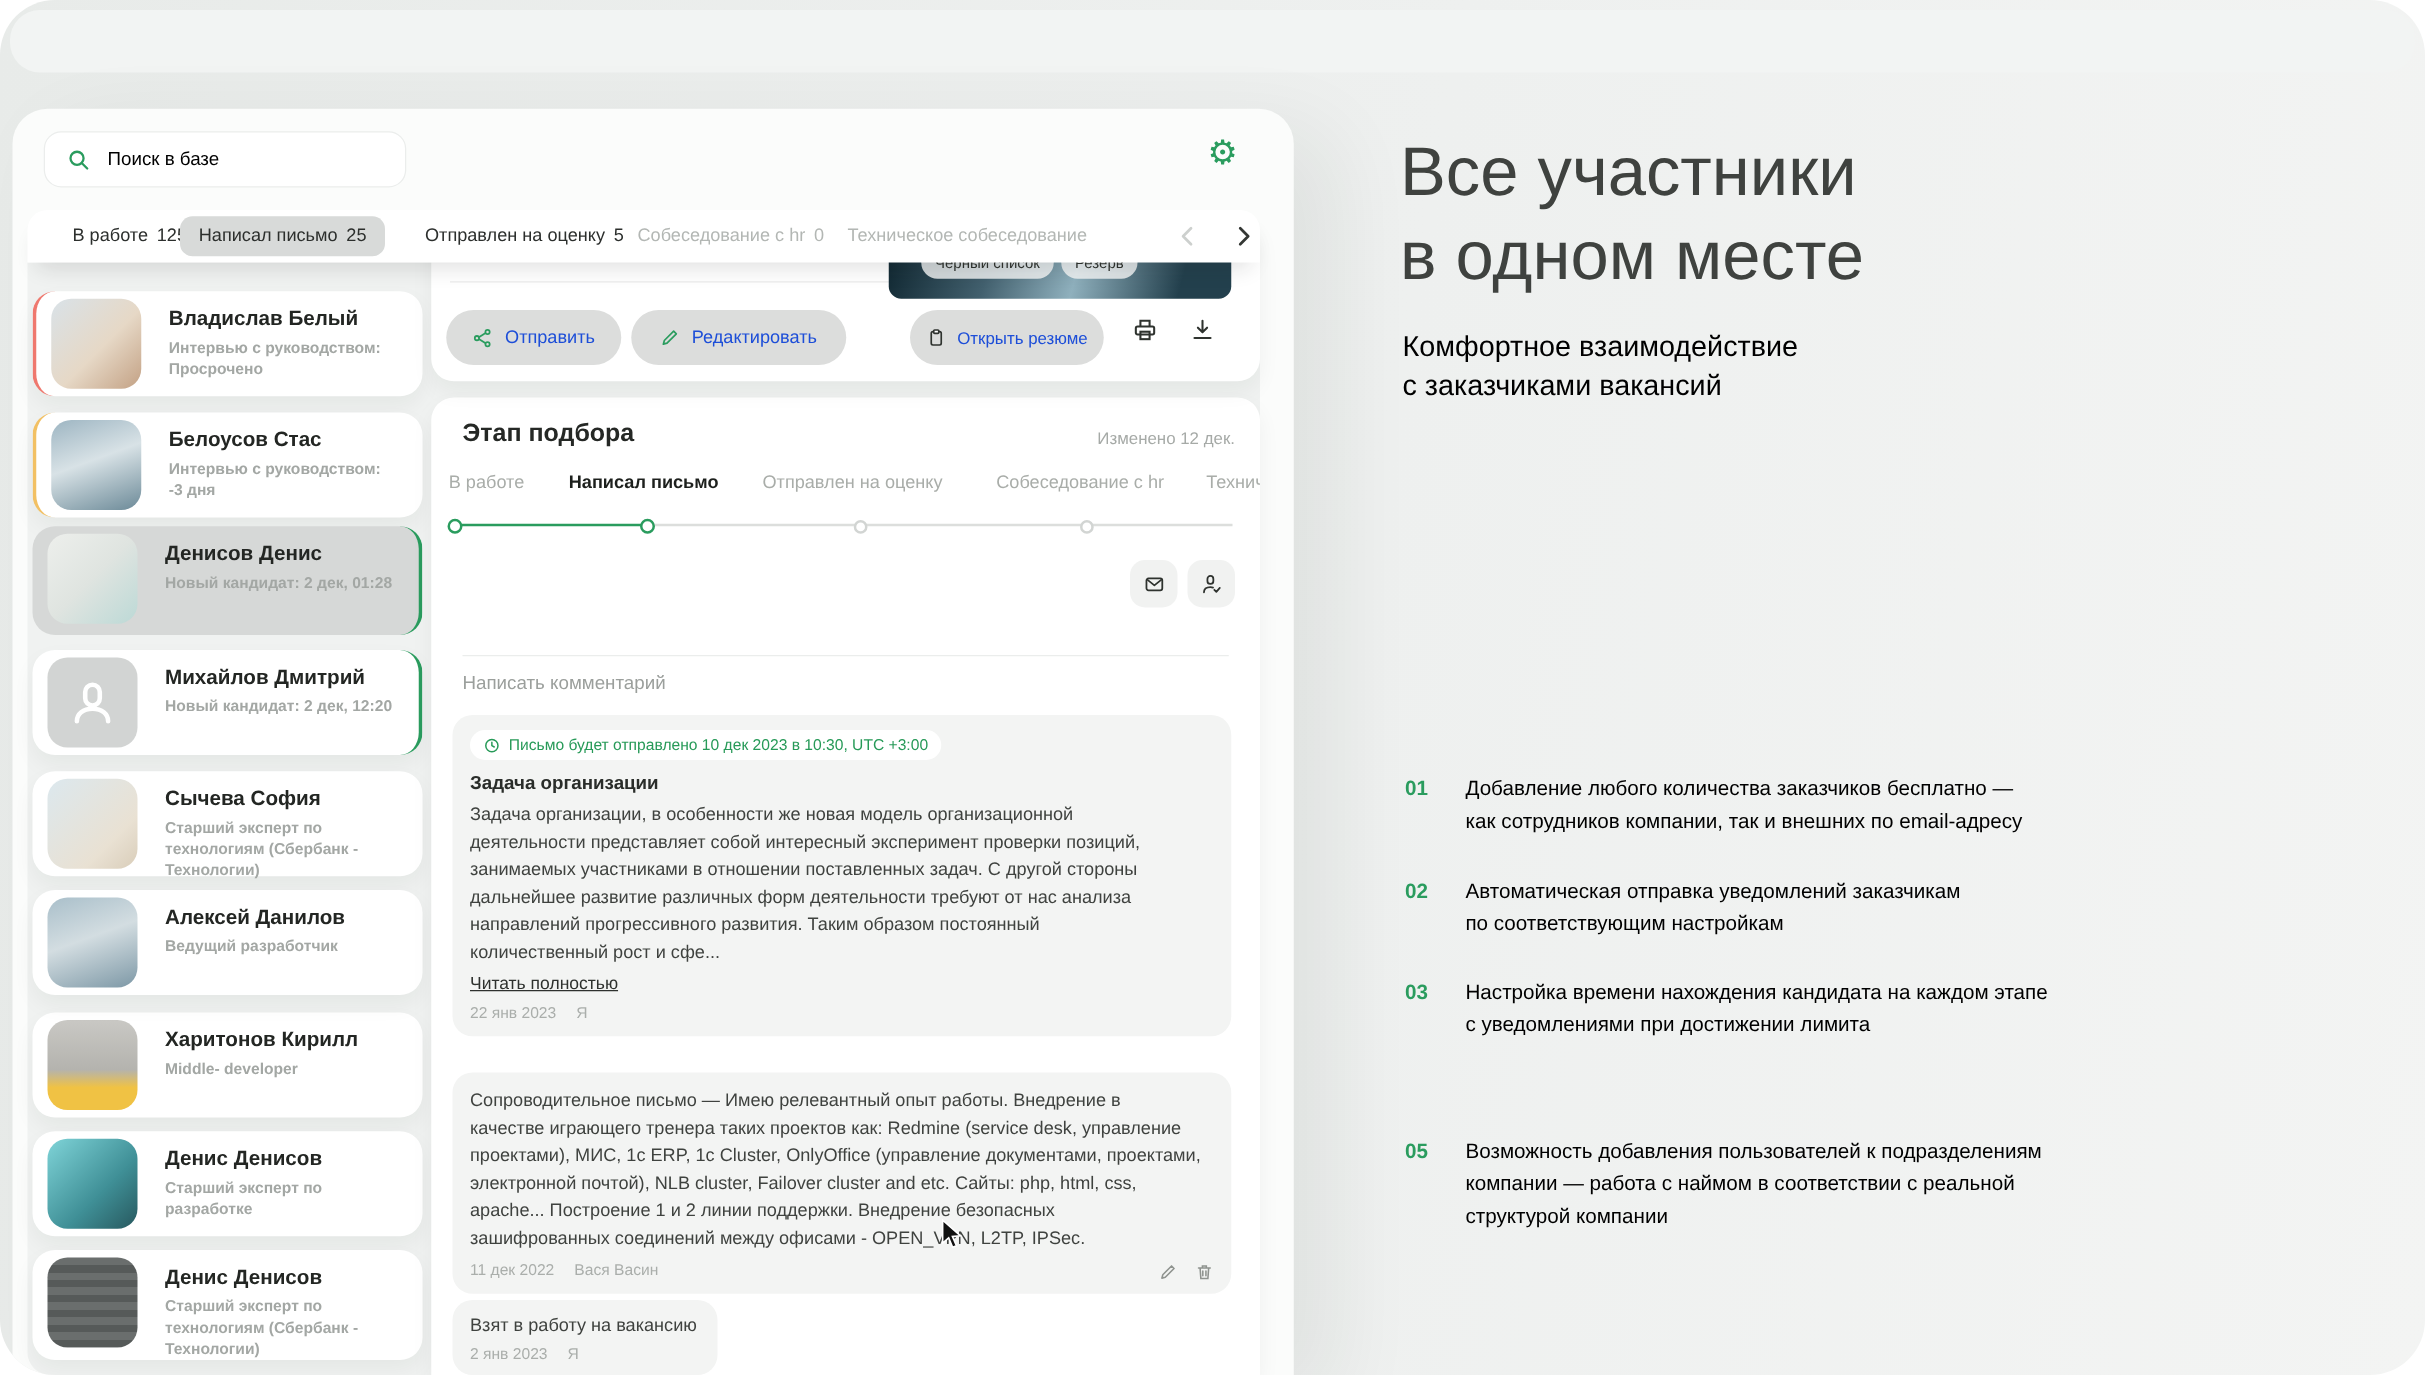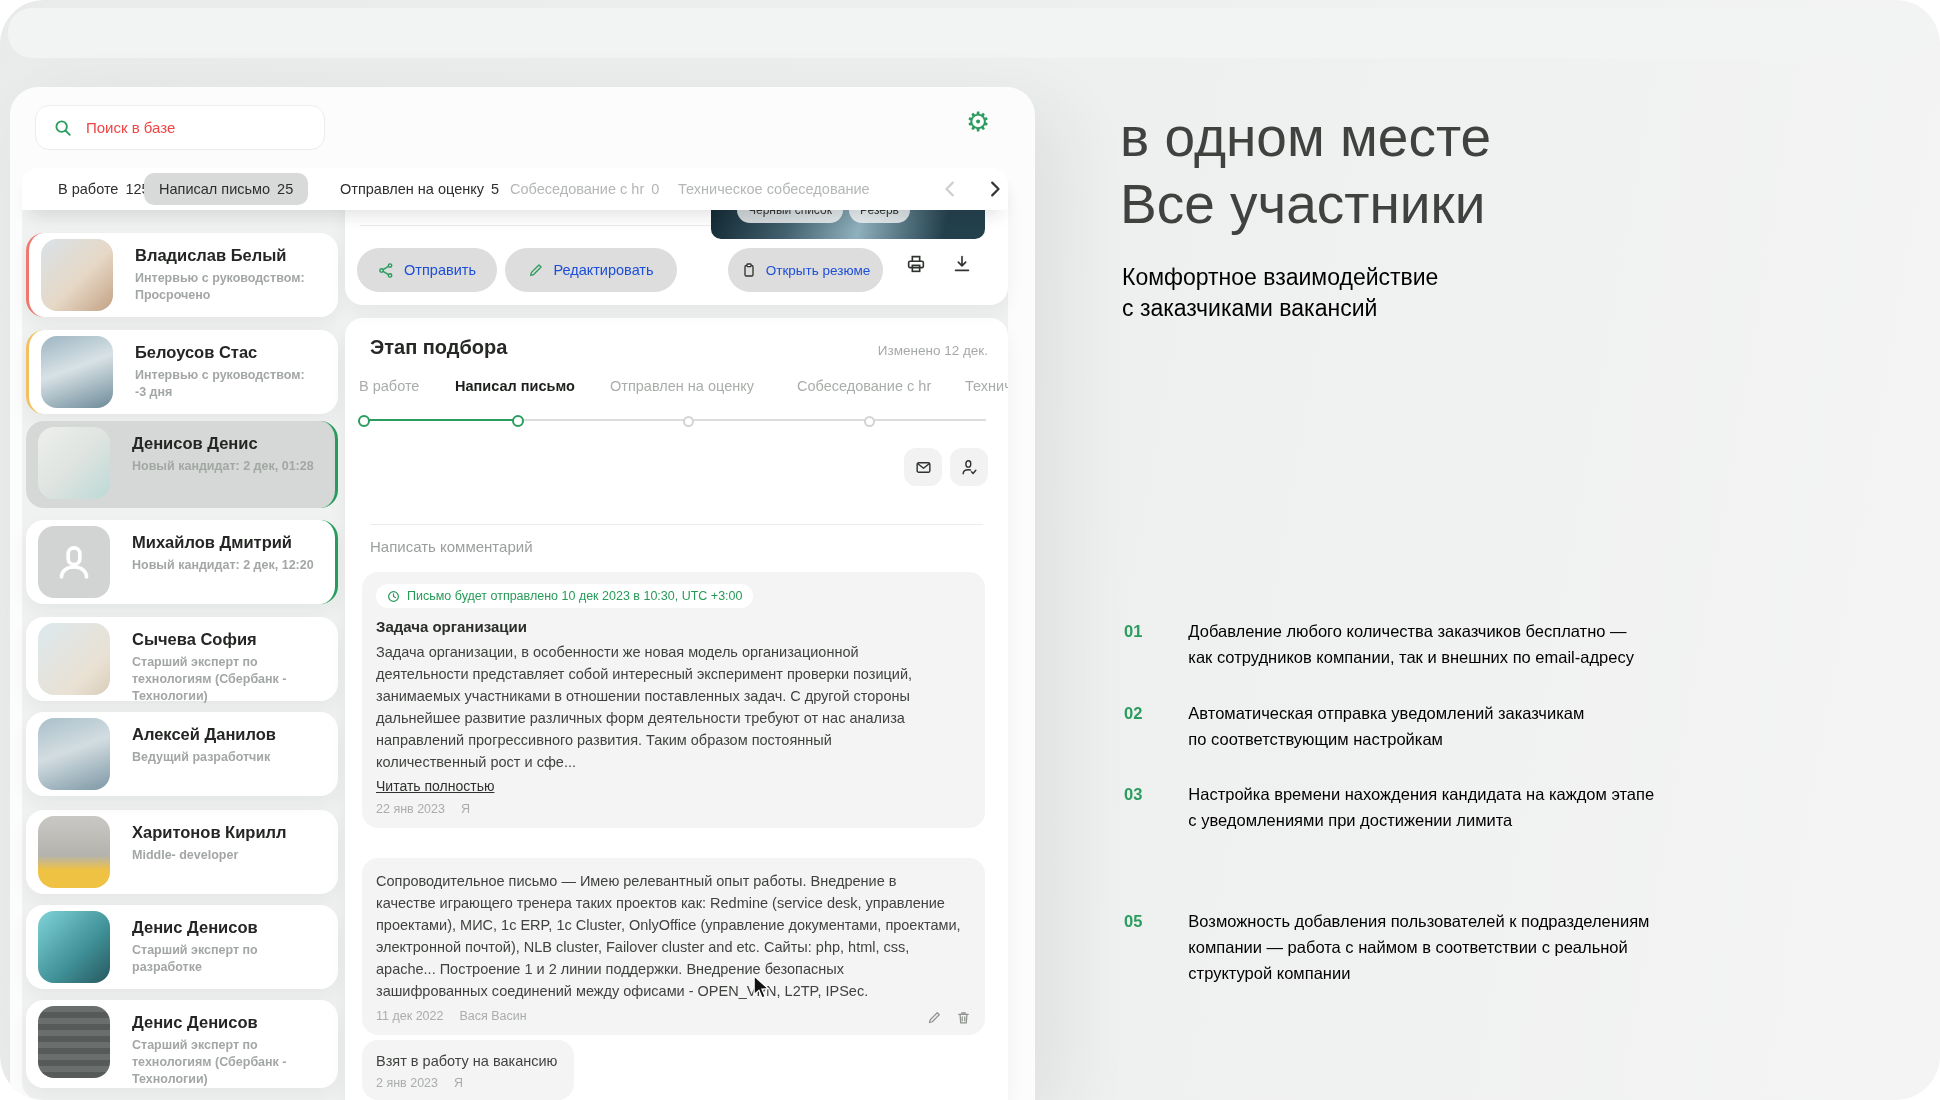--- a/index.html
+++ b/index.html
@@ -6,21 +6,21 @@
   .canvas{position:relative;width:1940px;height:1100px;overflow:hidden;border-radius:44px;
           background:linear-gradient(100deg,#e8ebe9 0%,#eef0ef 55%,#f3f4f3 100%);}
   .topstrip{position:absolute;left:8px;top:8px;width:1924px;height:50px;border-radius:24px;background:#f2f4f3;}
   
   .panel{position:absolute;left:10px;top:87px;width:1025px;height:1013px;background:#fbfcfb;
          border-radius:28px 28px 0 0;box-shadow:30px 20px 70px rgba(30,36,32,.07);}
   .contentbg{position:absolute;left:12px;top:123px;width:986px;height:890px;background:#f0f2f1;border-radius:0 0 18px 18px;}
   
   .search{position:absolute;left:25px;top:18px;width:290px;height:45px;background:#fff;border:1px solid #ebedec;
           border-radius:14px;display:flex;align-items:center;gap:12px;padding:0 16px;box-sizing:border-box;}
-  .search .ph{color:#ef4444;font-size:15px;}
+  .search .ph{color:#000000;font-size:15px;}
   .gear{position:absolute;left:956px;top:22px;font-size:27px;color:#2a9c5e;line-height:1;}
   
   .tabsbar{position:absolute;left:12px;top:81px;width:986px;height:42px;background:#fff;border-radius:16px 16px 0 0;
            box-shadow:0 12px 18px -8px rgba(25,30,27,.14);z-index:30;}
   .tabsbar .t{position:absolute;top:50%;transform:translateY(-50%);font-size:14.5px;color:#2c2f2d;white-space:nowrap;}
   .tabsbar .t .cnt{margin-left:7px;}
   .tabsbar .muted{color:#b3b7b4;}
   .tabsbar .pill{background:#d8dad9;border-radius:10px;padding:8px 15px;}
   .chv{position:absolute;top:50%;transform:translateY(-50%);width:20px;height:20px;}
   
@@ -75,21 +75,21 @@
   .cm-title{margin-top:10px;font-size:15px;font-weight:600;color:#2a2d2a;}
   .cm-body{margin-top:6px;font-size:14.5px;line-height:22px;color:#3f423f;white-space:pre-line;}
   .cm-link{display:inline-block;margin-top:5px;font-size:14px;color:#2e312e;text-decoration:underline;}
   .cm-meta{margin-top:7px;font-size:12.5px;color:#aaaeab;display:flex;gap:16px;}
   .cm-icons{position:absolute;right:14px;bottom:10px;display:flex;gap:14px;color:#8f938f;}
   .cursor{position:absolute;left:740px;top:888px;z-index:40;}
   
   .mk-title{position:absolute;left:1120px;top:104px;font-size:55px;line-height:67px;font-weight:500;color:#3f423f;}
   .mk-sub{position:absolute;left:1122px;top:262px;font-size:23px;line-height:31px;color:#35393
 6;white-space:pre-line;}
-  .mi{position:absolute;left:1124px;display:flex;gap:46px;}
+  .mi{position:absolute;left:1124px;display:flex;gap:30px;}
   .mi .n{font-size:16.5px;font-weight:600;color:#2a9c5e;line-height:26px;}
   .mi .tx{font-size:16.5px;line-height:26px;color:#45484
 5;white-space:pre-line;width:660px;}
   svg{display:block;}
 </style>
 </head>
 <body>
 
 <div class="canvas">
   <div class="topstrip"></div>
@@ -335,22 +335,22 @@
     </div>
 
     <div class="cursor">
       <svg width="22" height="24" viewBox="0 0 14 21">
           <path d="M1,1 L1,17 L5.2,13.4 L8,20 L10.6,18.9 L7.8,12.4 L13.5,12 Z" fill="#111" stroke="#fff" stroke-width="1.1"></path>
         </svg>
     </div>
   </div>
 
   <div class="mk-title">
+    <div>Все участники</div>
     <div>в одном месте</div>
-    <div>Все участники</div>
   </div>
   <div class="mk-sub">Комфортное взаимодействие
 с заказчиками вакансий</div>
 
   <div class="mi" style="top:618px">
     <span class="n">01</span>
     <span class="tx">Добавление любого количества заказчиков бесплатно —
 как сотрудников компании, так и внешних по email-адресу</span>
   </div>
   <div class="mi" style="top:700px">

